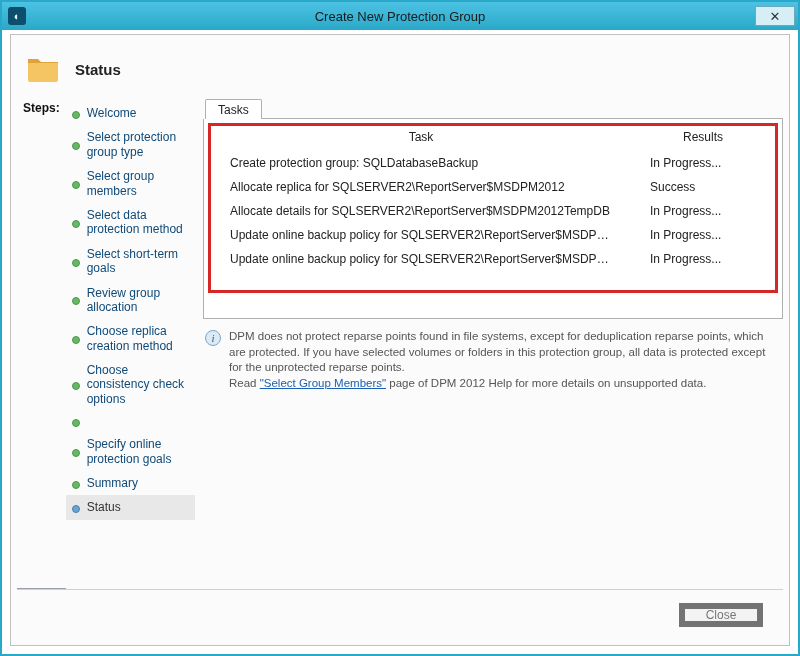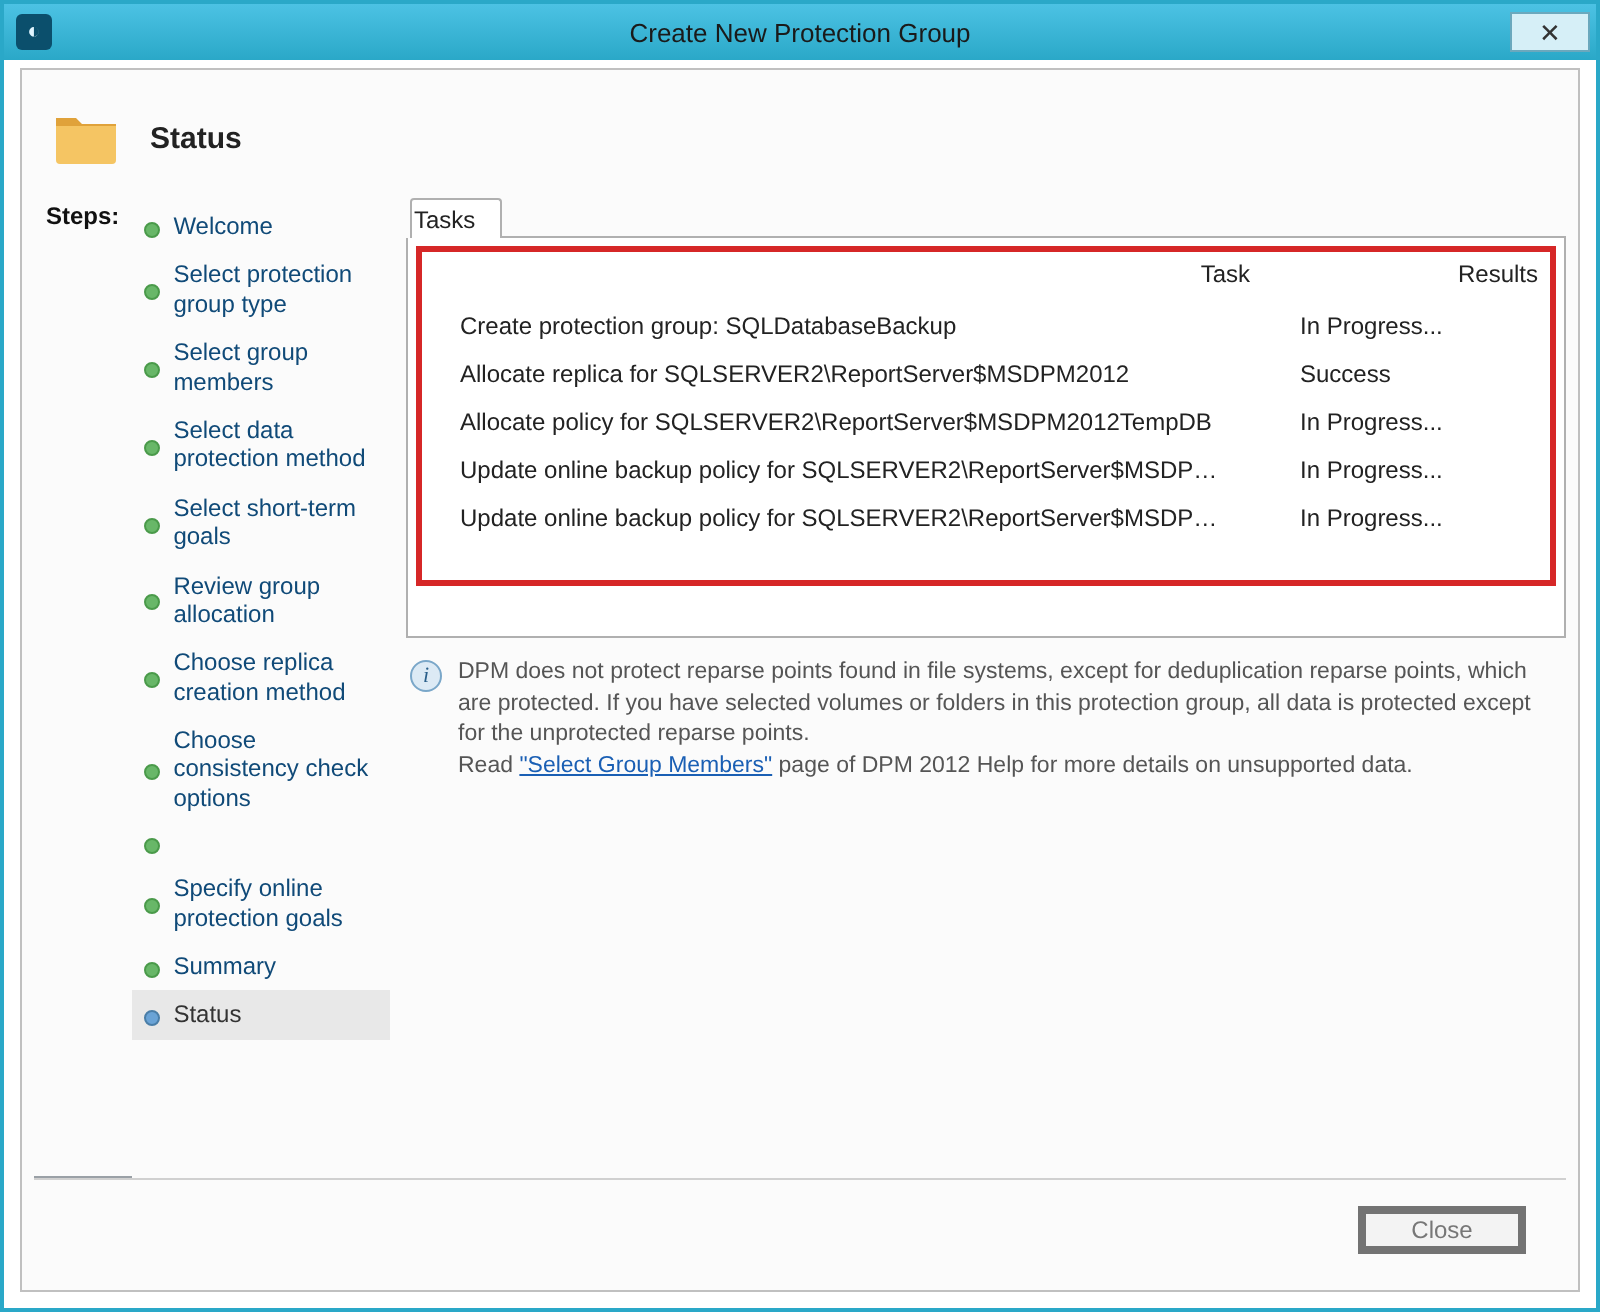--- a/index.html
+++ b/index.html
@@ -132,21 +132,21 @@
   .tabs {
     display: flex;
     align-items: flex-end;
     height: 22px;
     padding-left: 2px;
   }
   .tab {
     border: 1px solid #b0b0b0;
     border-bottom: none;
     background: #fff;
-    padding: 3px 12px 2px 1px;
+    padding: 3px 12px 2px 12px;
     font-size: 12px;
     color: #222;
     border-radius: 2px 2px 0 0;
   }
   .tab-filler {
     flex:1;
     border-bottom: 1px solid #b0b0b0;
   }
   .tasks-panel {
     border: 1px solid #b0b0b0;
@@ -161,21 +161,21 @@
     height: 170px;
   }
   .task-table {
     width: 100%;
     border-collapse: collapse;
     table-layout: fixed;
     font-size: 12px;
     color: #222;
   }
   .task-table th {
-    text-align: right;
+    text-align: center;
     font-weight: normal;
     padding: 4px 6px 6px 6px;
     border-bottom: 1px solid transparent;
     color: #222;
   }
   .task-table td {
     padding: 5px 19px;
     white-space: nowrap;
     overflow: hidden;
     text-overflow: ellipsis;
@@ -212,21 +212,21 @@
     display: flex;
     align-items: center;
     justify-content: flex-end;
     padding-right: 20px;
     border-top: 1px solid #d0d0d0;
     margin-top: auto;
   }
   .btn {
     min-width: 84px;
     height: 24px;
-    border: 4px solid #737373;
+    border: 6px solid #737373;
     background: #f3f3f3;
     color: #777;
     padding: 0 14px;
     font-size: 12px;
     cursor: default;
     display: inline-flex;
     align-items: center;
     justify-content: center;
   }
 </style>
@@ -329,21 +329,21 @@
                 <tbody id="tasks-body">
                     <tr>
                       <td>Create protection group: SQLDatabaseBackup</td>
                       <td>In Progress...</td>
                     </tr>
                     <tr>
                       <td>Allocate replica for SQLSERVER2\ReportServer$MSDPM2012</td>
                       <td>Success</td>
                     </tr>
                     <tr>
-                      <td>Allocate policy for SQLSERVER2\ReportServer$MSDPM2012TempDB</td>
+                      <td>Allocate details for SQLSERVER2\ReportServer$MSDPM2012TempDB</td>
                       <td>In Progress...</td>
                     </tr>
                     <tr>
                       <td>Update online backup policy for SQLSERVER2\ReportServer$MSDPM2012</td>
                       <td>In Progress...</td>
                     </tr>
                     <tr>
                       <td>Update online backup policy for SQLSERVER2\ReportServer$MSDPM2012Te...</td>
                       <td>In Progress...</td>
                     </tr>

